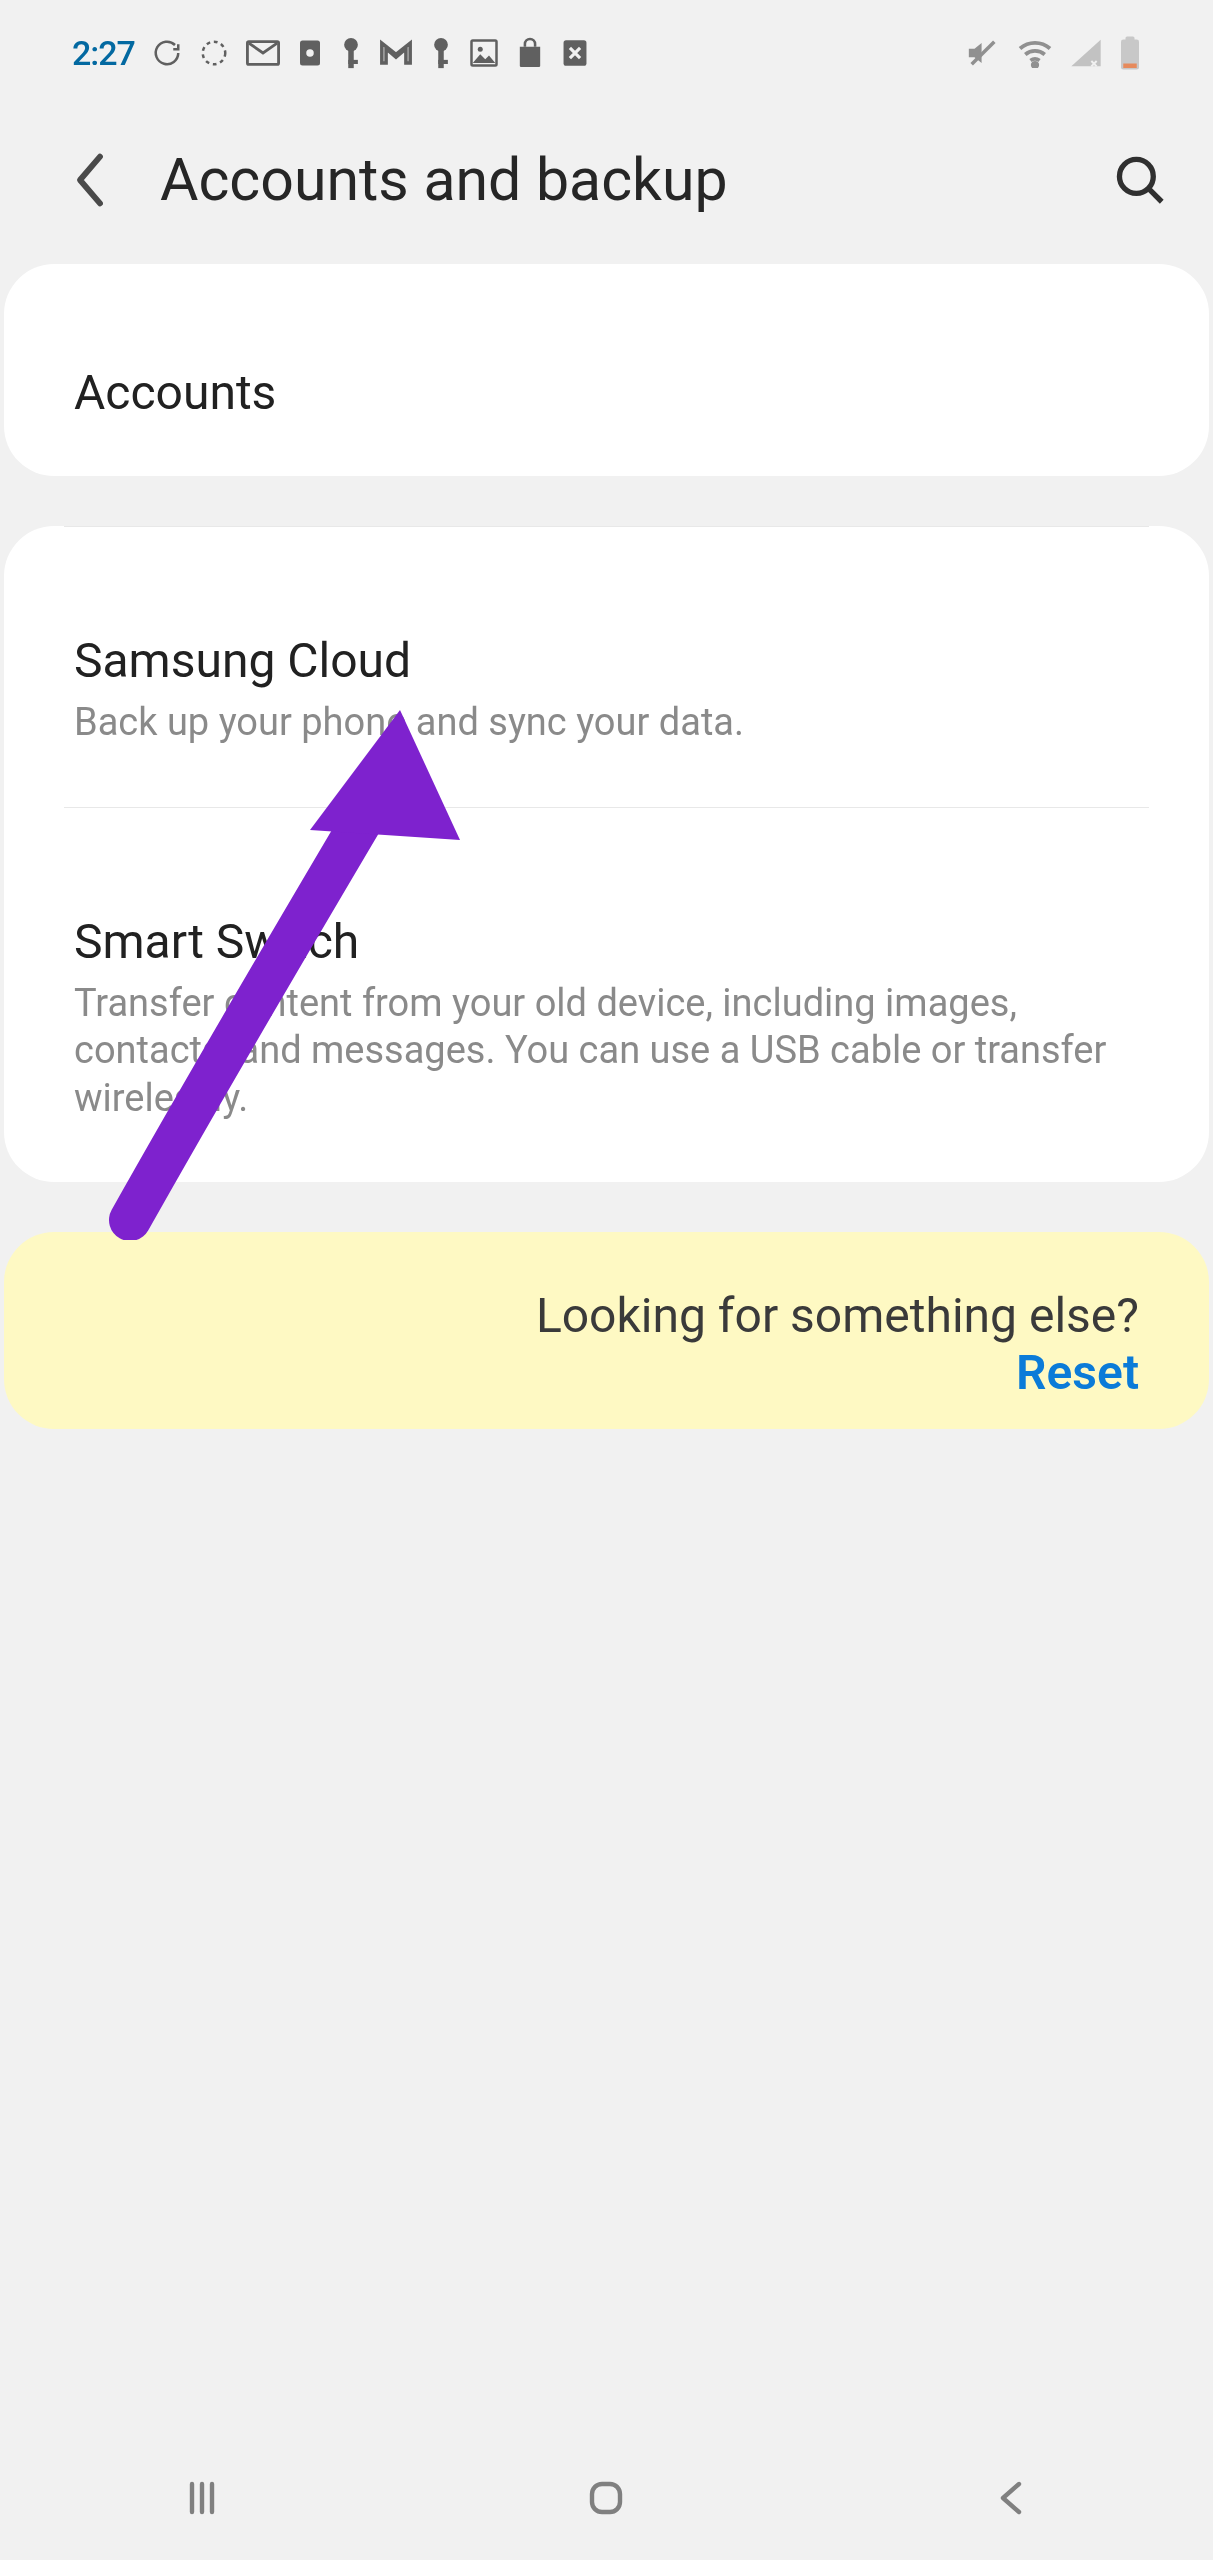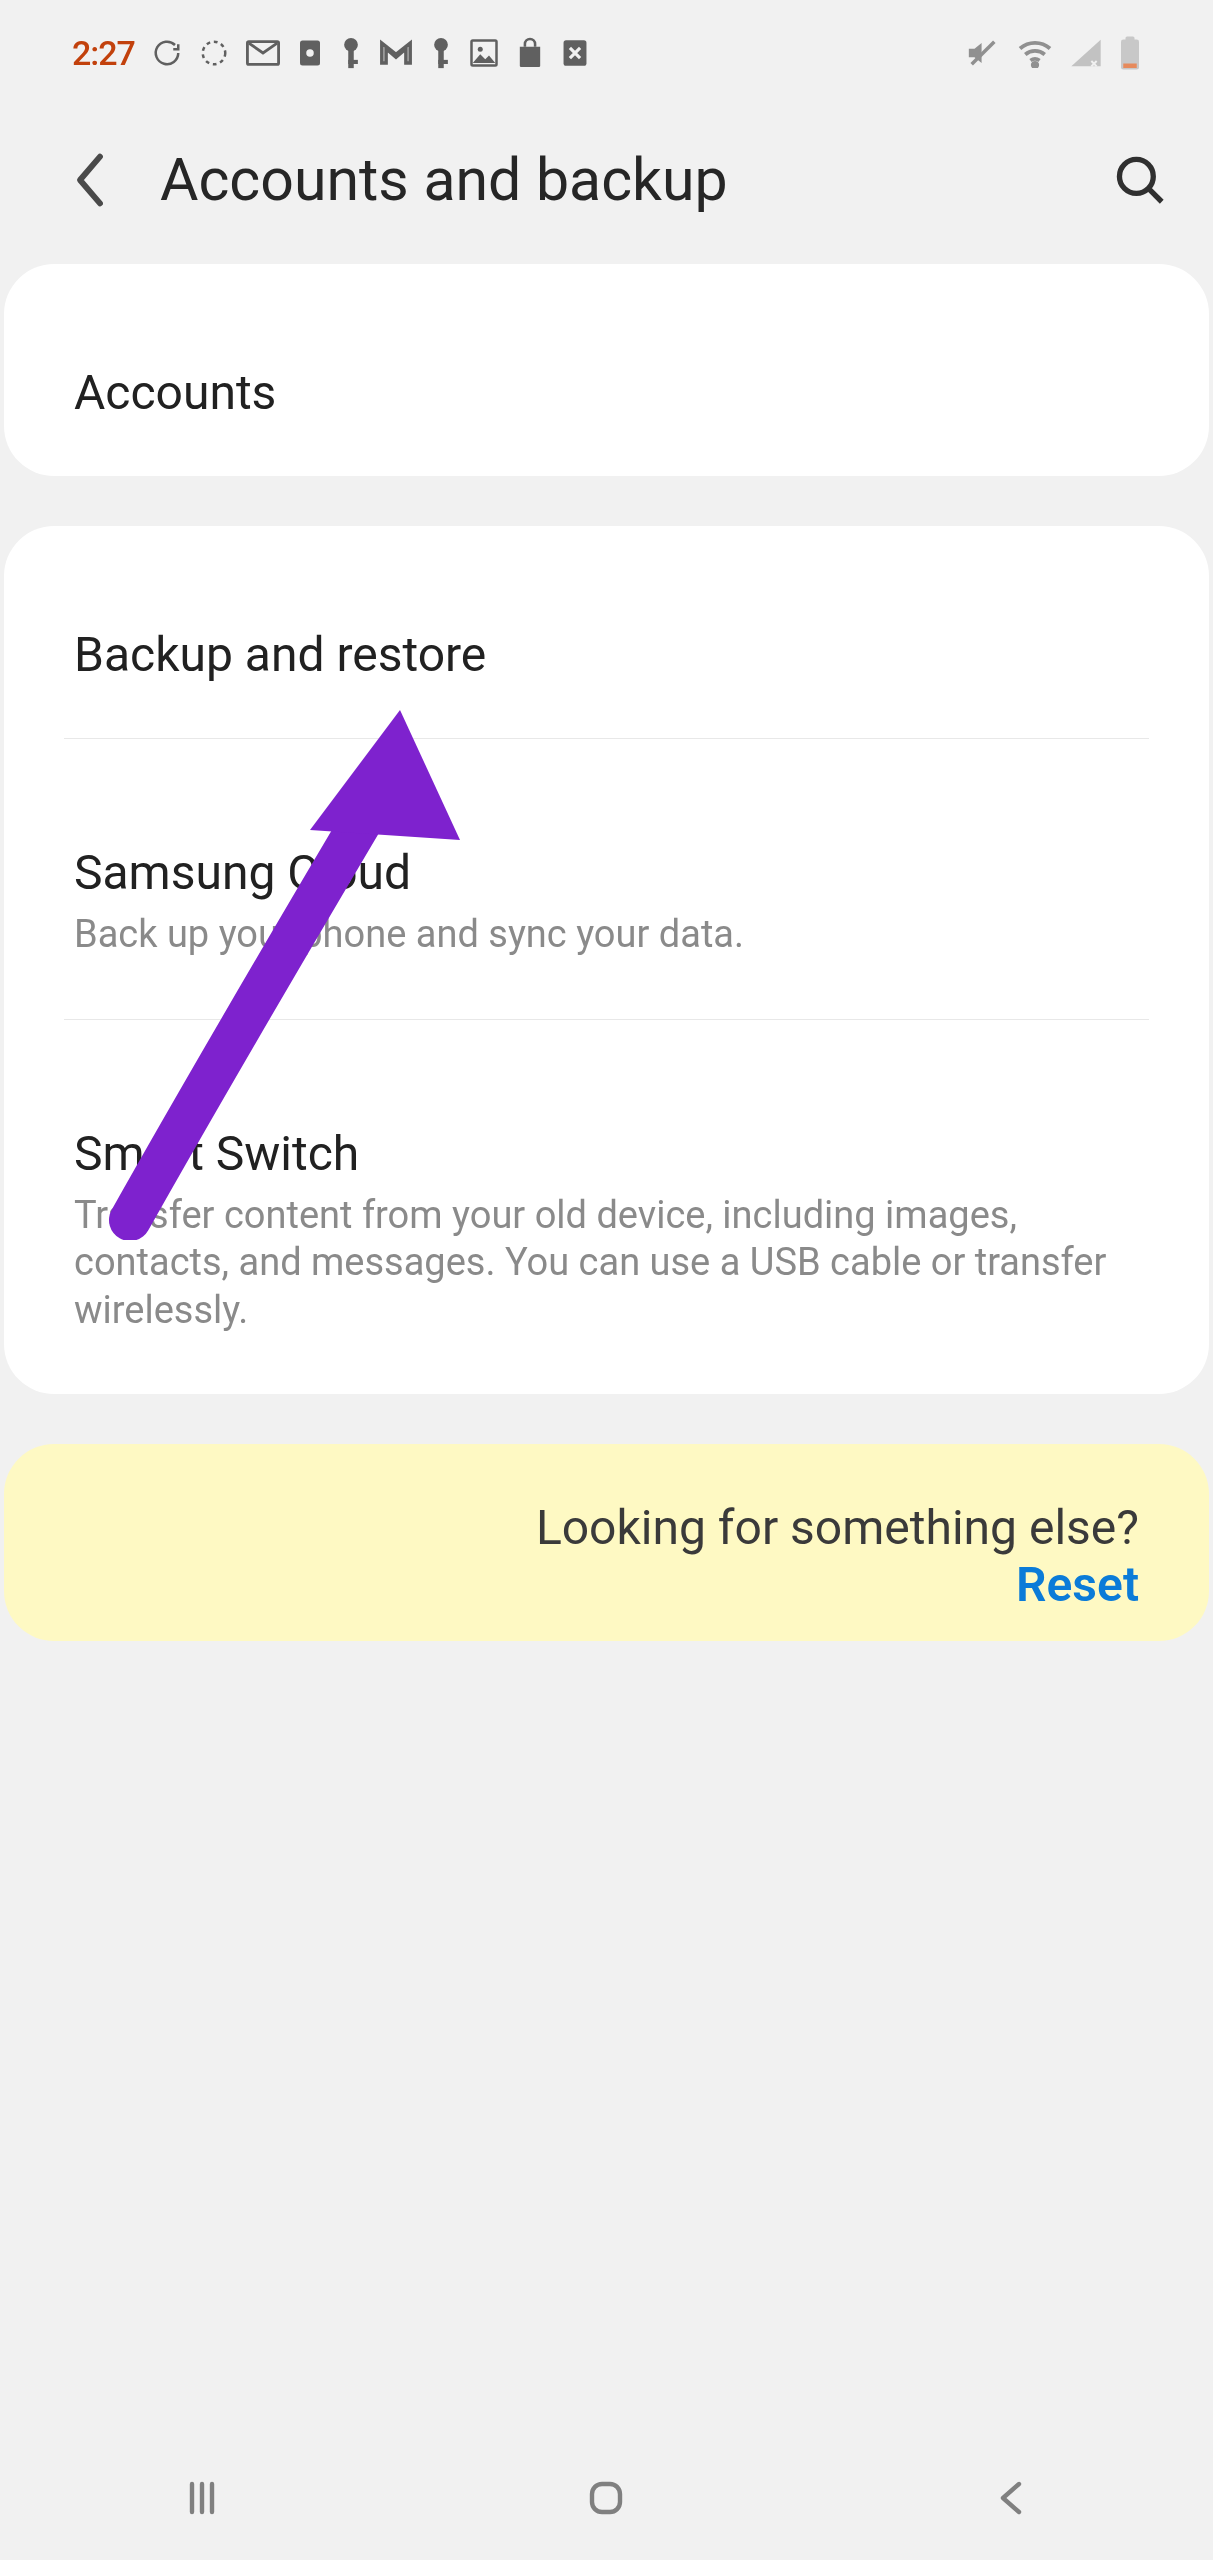--- a/index.html
+++ b/index.html
@@ -11,21 +11,21 @@
       overflow: hidden;
     }
 
     
     .status-bar {
       height: 105px;
       display: flex;
       align-items: center;
       justify-content: space-between;
       padding: 0 72px;
-      color: #c2410c;
+      color: #0369a1;
     }
     .status-left, .status-right { display: flex; align-items: center; gap: 17px; }
     .status-time { font-size: 34px; font-weight: 500; letter-spacing: -1px; }
     .status-icon { display: inline-flex; }
     .status-icon svg { display: block; }
 
     
     .app-header {
       display: flex;
       align-items: center;
@@ -200,23 +200,20 @@
   </span>
 </div>
 
 <div class="card">
   <div class="list-item header-item">
     <div class="item-title">Accounts</div>
   </div>
 </div>
 
 <div class="card">
-  <div class="list-item header-item">
-    <div class="item-title">Backup and restore</div>
-  </div>
   <div class="divider"></div>
   <div class="list-item">
     <div class="item-title">Samsung Cloud</div>
     <div class="item-sub">Back up your phone and sync your data.</div>
   </div>
   <div class="divider"></div>
   <div class="list-item">
     <div class="item-title">Smart Switch</div>
     <div class="item-sub">Transfer content from your old device, including images, contacts, and messages. You can use a USB cable or transfer wirelessly.</div>
   </div>

